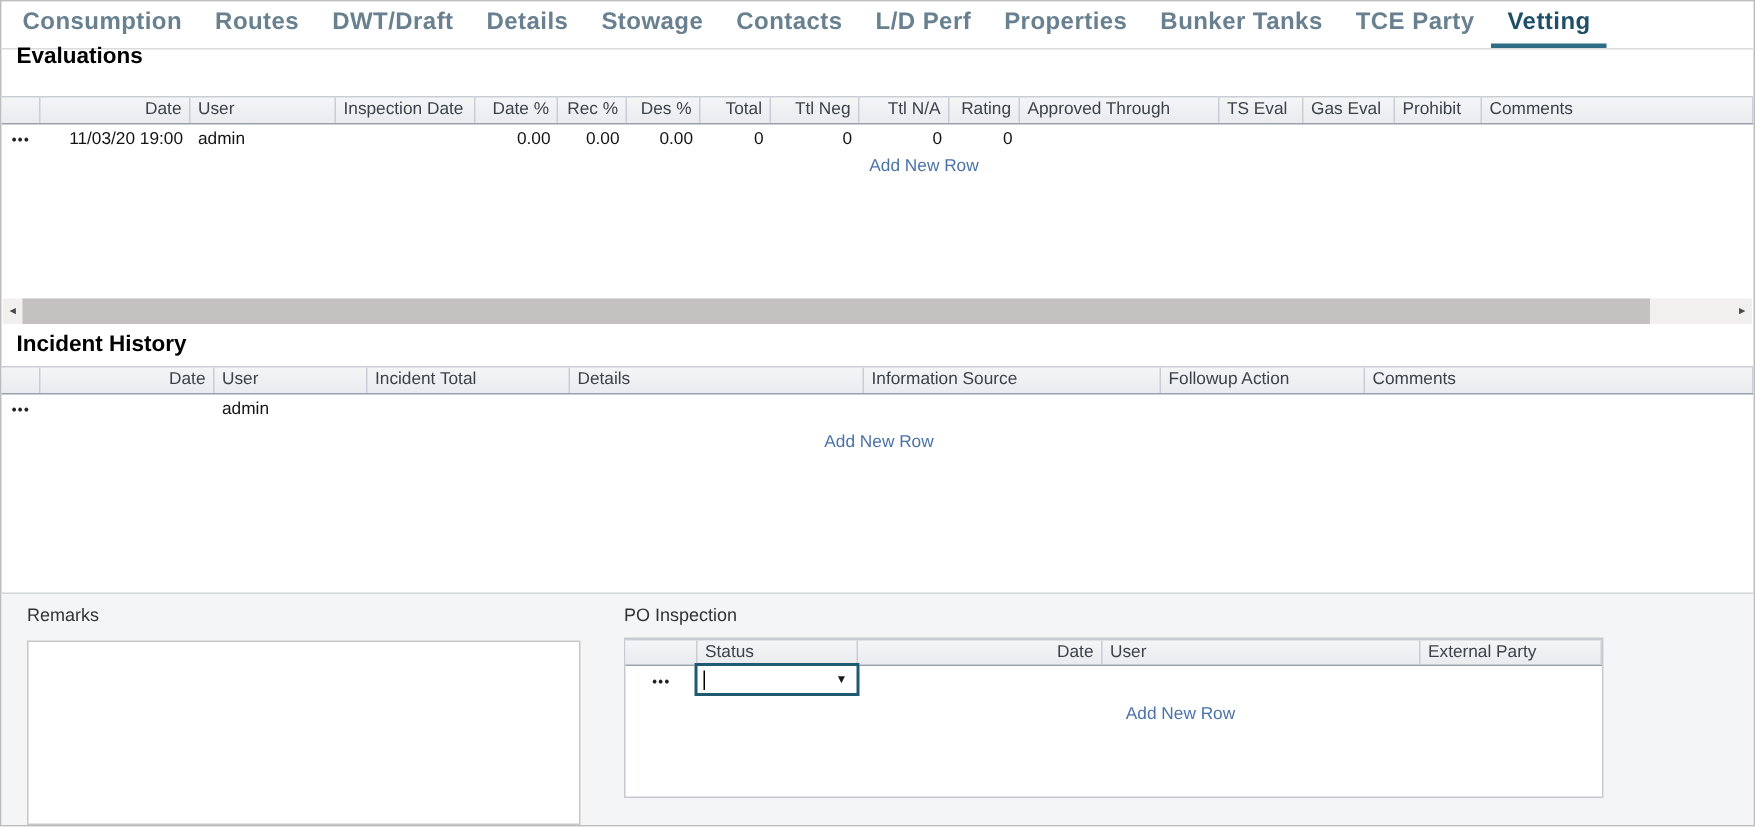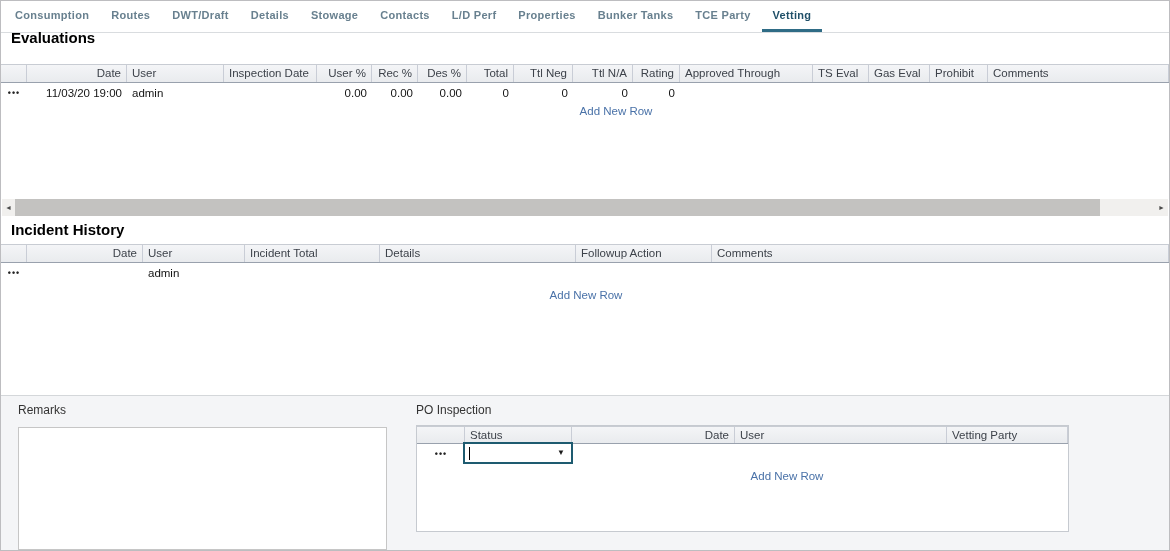--- a/index.html
+++ b/index.html
@@ -1,20 +1,20 @@
 <!DOCTYPE html>
 <html><head>
 <meta charset="utf-8">
 <style>
   html,body{margin:0;padding:0;background:#e9e9ec;font-family:"Liberation Sans",sans-serif;}
   .window{position:relative;width:1170px;height:551px;box-sizing:border-box;border:1px solid #bdbdc0;background:#ffffff;overflow:hidden;}
 
   
   .tabbar{position:absolute;top:0;left:0;right:0;height:32px;display:flex;align-items:stretch;padding-left:3px;background:#fff;border-bottom:1px solid #d9dcdf;box-sizing:border-box;}
-  .tab{display:flex;align-items:center;padding:1px 11px;font-size:11px;font-weight:700;letter-spacing:.3px;color:#68808f;border-bottom:3px solid transparent;box-sizing:border-box;cursor:pointer;white-space:nowrap;}
+  .tab{display:flex;align-items:center;padding:1px 11px;font-size:16px;font-weight:700;letter-spacing:.3px;color:#68808f;border-bottom:3px solid transparent;box-sizing:border-box;cursor:pointer;white-space:nowrap;}
   .tab.active{color:#1f4f68;border-bottom-color:#2f6c86;}
 
   
   .section-title{position:absolute;left:10px;font-size:15px;font-weight:700;color:#000;}
   #evalTitle{top:28px;} #incTitle{top:220px;}
 
   
   .grid-header{position:absolute;left:0;right:0;display:flex;background:linear-gradient(#f4f5f7,#e9ebee);border-top:1px solid #c8ccd3;border-bottom:1px solid #99a1ad;box-sizing:border-box;}
   .grid-row{position:absolute;left:0;right:0;display:flex;background:transparent;}
   .hc{box-sizing:border-box;height:100%;padding:0 5px;font-size:11.5px;color:#3d424a;line-height:16px;border-right:1px solid #c9cdd6;overflow:hidden;white-space:nowrap;}
@@ -78,21 +78,21 @@
     <div class="tab active">Vetting</div>
   </div>
 
   <div class="section-title" id="evalTitle">Evaluations</div>
 
   <div class="grid-header" id="evHeader">
     <div class="hc ev-c0"></div>
     <div class="hc ev-c1 ralign">Date</div>
     <div class="hc ev-c2">User</div>
     <div class="hc ev-c3">Inspection Date</div>
-    <div class="hc ev-c4 ralign">User %</div>
+    <div class="hc ev-c4 ralign">Date %</div>
     <div class="hc ev-c5 ralign">Rec %</div>
     <div class="hc ev-c6 ralign">Des %</div>
     <div class="hc ev-c7 ralign">Total</div>
     <div class="hc ev-c8 ralign">Ttl Neg</div>
     <div class="hc ev-c9 ralign">Ttl N/A</div>
     <div class="hc ev-c10 ralign">Rating</div>
     <div class="hc ev-c11">Approved Through</div>
     <div class="hc ev-c12">TS Eval</div>
     <div class="hc ev-c13">Gas Eval</div>
     <div class="hc ev-c14">Prohibit</div>
@@ -129,20 +129,21 @@
   </div>
 
   <div class="section-title" id="incTitle">Incident History</div>
 
   <div class="grid-header" id="inHeader">
     <div class="hc in-c0"></div>
     <div class="hc in-c1 ralign">Date</div>
     <div class="hc in-c2">User</div>
     <div class="hc in-c3">Incident Total</div>
     <div class="hc in-c4">Details</div>
+    <div class="hc in-c5">Information Source</div>
     <div class="hc in-c6">Followup Action</div>
     <div class="hc in-c7">Comments</div>
   </div>
 
   <div class="grid-row" id="inRow">
     <div class="rc in-c0 actions-cell">•••</div>
     <div class="rc in-c1 ralign"></div>
     <div class="rc in-c2">admin</div>
     <div class="rc in-c3"></div>
     <div class="rc in-c4"></div>
@@ -157,21 +158,21 @@
     <textarea class="remarks-area" style=""></textarea>
 
     <div class="panel-label" id="poLabel">PO Inspection</div>
 
     <div class="po-grid">
       <div class="grid-header" id="poHeader">
         <div class="hc po-c0"></div>
         <div class="hc po-c1">Status</div>
         <div class="hc po-c2 ralign">Date</div>
         <div class="hc po-c3">User</div>
-        <div class="hc po-c4">Vetting Party</div>
+        <div class="hc po-c4">External Party</div>
       </div>
 
       <div class="grid-row" id="poRow">
         <div class="rc po-c0 actions-cell">•••</div>
         <div class="rc po-c1"></div>
         <div class="rc po-c2"></div>
         <div class="rc po-c3"></div>
         <div class="rc po-c4"></div>
       </div>
 

